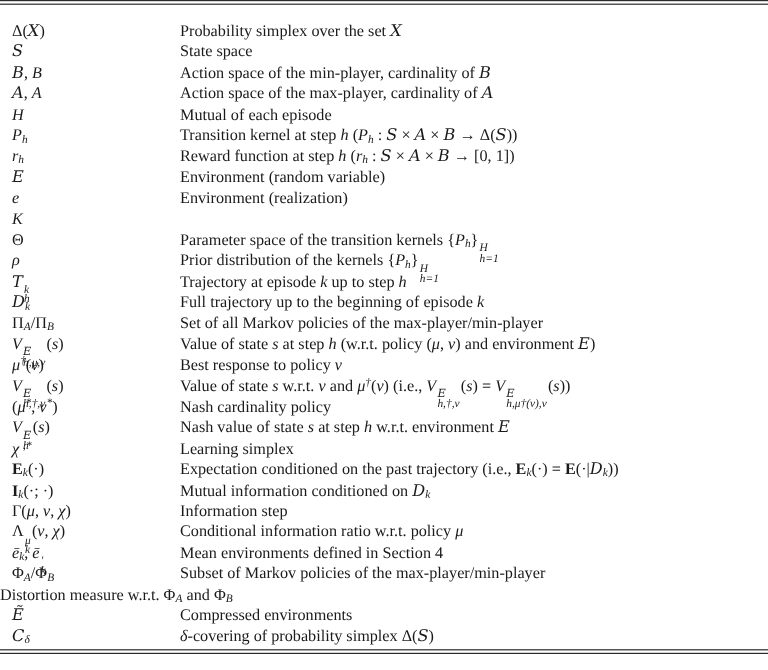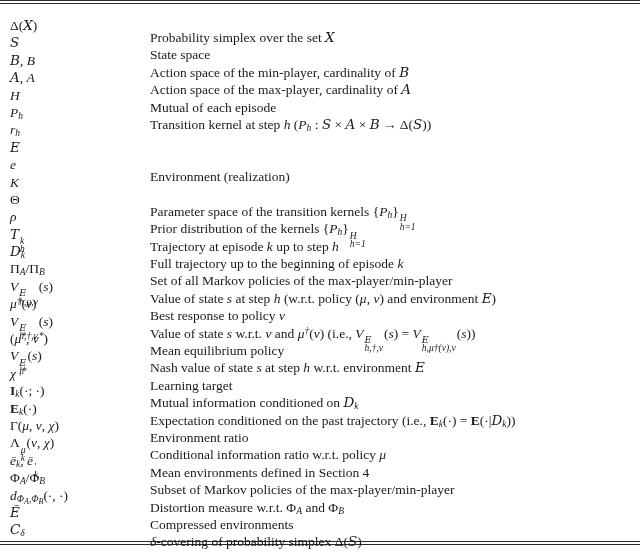--- a/index.html
+++ b/index.html
@@ -31,21 +31,20 @@
   }
   .sym {
     flex: none;
     width: 140px;
     padding-left: 10px;
     overflow: visible;
   }
   .desc {
     flex: 1;
     overflow: visible;
-    margin-top: 12px;
   }
   em { font-style: italic; }
   .cal {
     font-style: italic;
     font-family: "DejaVu Serif", serif;
   }
   .bb {
     font-weight: bold;
   }
   sub, sup {
@@ -92,23 +91,25 @@
       <div class="row">
         <div class="sym"><em>H</em></div>
         <div class="desc">Mutual of each episode</div>
       </div>
       <div class="row">
         <div class="sym"><em>P</em><sub>h</sub></div>
         <div class="desc">Transition kernel at step <em>h</em> (<em>P</em><sub>h</sub> : <span class="cal">S</span> × <span class="cal">A</span> × <span class="cal">B</span> → Δ(<span class="cal">S</span>))</div>
       </div>
       <div class="row">
         <div class="sym"><em>r</em><sub>h</sub></div>
+        <div class="desc">Reward function at step <em>h</em> (<em>r</em><sub>h</sub> : <span class="cal">S</span> × <span class="cal">A</span> × <span class="cal">B</span> → [0, 1])</div>
       </div>
       <div class="row">
         <div class="sym"><span class="cal">E</span></div>
+        <div class="desc">Environment (random variable)</div>
       </div>
       <div class="row">
         <div class="sym"><em>e</em></div>
         <div class="desc">Environment (realization)</div>
       </div>
       <div class="row">
         <div class="sym"><em>K</em></div>
       </div>
       <div class="row">
         <div class="sym">Θ</div>
@@ -166,65 +167,64 @@
             <span>h,†,ν</span>
           </span>(<em>s</em>) = <em>V</em><span class="ss">
             <span>
               <span class="cal">E</span>
             </span>
             <span>h,μ†(ν),ν</span>
           </span>(<em>s</em>))</div>
       </div>
       <div class="row">
         <div class="sym">(<em>μ</em><sup>*</sup>, <em>ν</em><sup>*</sup>)</div>
-        <div class="desc">Mean equilibrium policy</div>
+        <div class="desc">Nash cardinality policy</div>
       </div>
       <div class="row">
         <div class="sym"><em>V</em><span class="ss">
             <span><span class="cal">E</span>,*</span>
             <span>h</span>
           </span>(<em>s</em>)</div>
         <div class="desc">Nash value of state <em>s</em> at step <em>h</em> w.r.t. environment <span class="cal">E</span></div>
       </div>
       <div class="row">
         <div class="sym"><em>χ</em></div>
-        <div class="desc">Learning target</div>
+        <div class="desc">Learning simplex</div>
+      </div>
+      <div class="row">
+        <div class="sym"><span class="bb">E</span><sub>k</sub>(·)</div>
+        <div class="desc">Expectation conditioned on the past trajectory (i.e., <span class="bb">E</span><sub>k</sub>(·) = <span class="bb">E</span>(·|<span class="cal">D</span><sub>k</sub>))</div>
       </div>
       <div class="row">
         <div class="sym"><span class="bb">I</span><sub>k</sub>(·; ·)</div>
         <div class="desc">Mutual information conditioned on <span class="cal">D</span><sub>k</sub></div>
       </div>
       <div class="row">
-        <div class="sym"><span class="bb">E</span><sub>k</sub>(·)</div>
-        <div class="desc">Expectation conditioned on the past trajectory (i.e., <span class="bb">E</span><sub>k</sub>(·) = <span class="bb">E</span>(·|<span class="cal">D</span><sub>k</sub>))</div>
-      </div>
-      <div class="row">
         <div class="sym">Γ(<em>μ</em>, <em>ν</em>, <em>χ</em>)</div>
-        <div class="desc">Environment ratio</div>
+        <div class="desc">Information step</div>
       </div>
       <div class="row">
         <div class="sym">Λ<span class="ss">
             <span>μ</span>
             <span>k</span>
           </span>(<em>ν</em>, <em>χ</em>)</div>
         <div class="desc">Conditional information ratio w.r.t. policy <em>μ</em></div>
       </div>
       <div class="row">
         <div class="sym"><em>ē</em><sub>k</sub>, <em>ē</em><span class="ss">
             <span>′</span>
             <span>k</span>
           </span></div>
         <div class="desc">Mean environments defined in Section 4</div>
       </div>
       <div class="row">
         <div class="sym">Φ<sub>A</sub>/Φ<sub>B</sub></div>
         <div class="desc">Subset of Markov policies of the max-player/min-player</div>
       </div>
       <div class="row">
-        <div class="sym"><em>d</em><sub>Φ<sub>A</sub>,Φ<sub>B</sub></sub>(·, ·)</div>
         <div class="desc">Distortion measure w.r.t. Φ<sub>A</sub> and Φ<sub>B</sub></div>
       </div>
       <div class="row">
         <div class="sym"><span class="cal">Ẽ</span></div>
         <div class="desc">Compressed environments</div>
       </div>
       <div class="row">
         <div class="sym"><span class="cal">C</span><sub>δ</sub></div>
         <div class="desc"><em>δ</em>-covering of probability simplex Δ(<span class="cal">S</span>)</div>
       </div>

